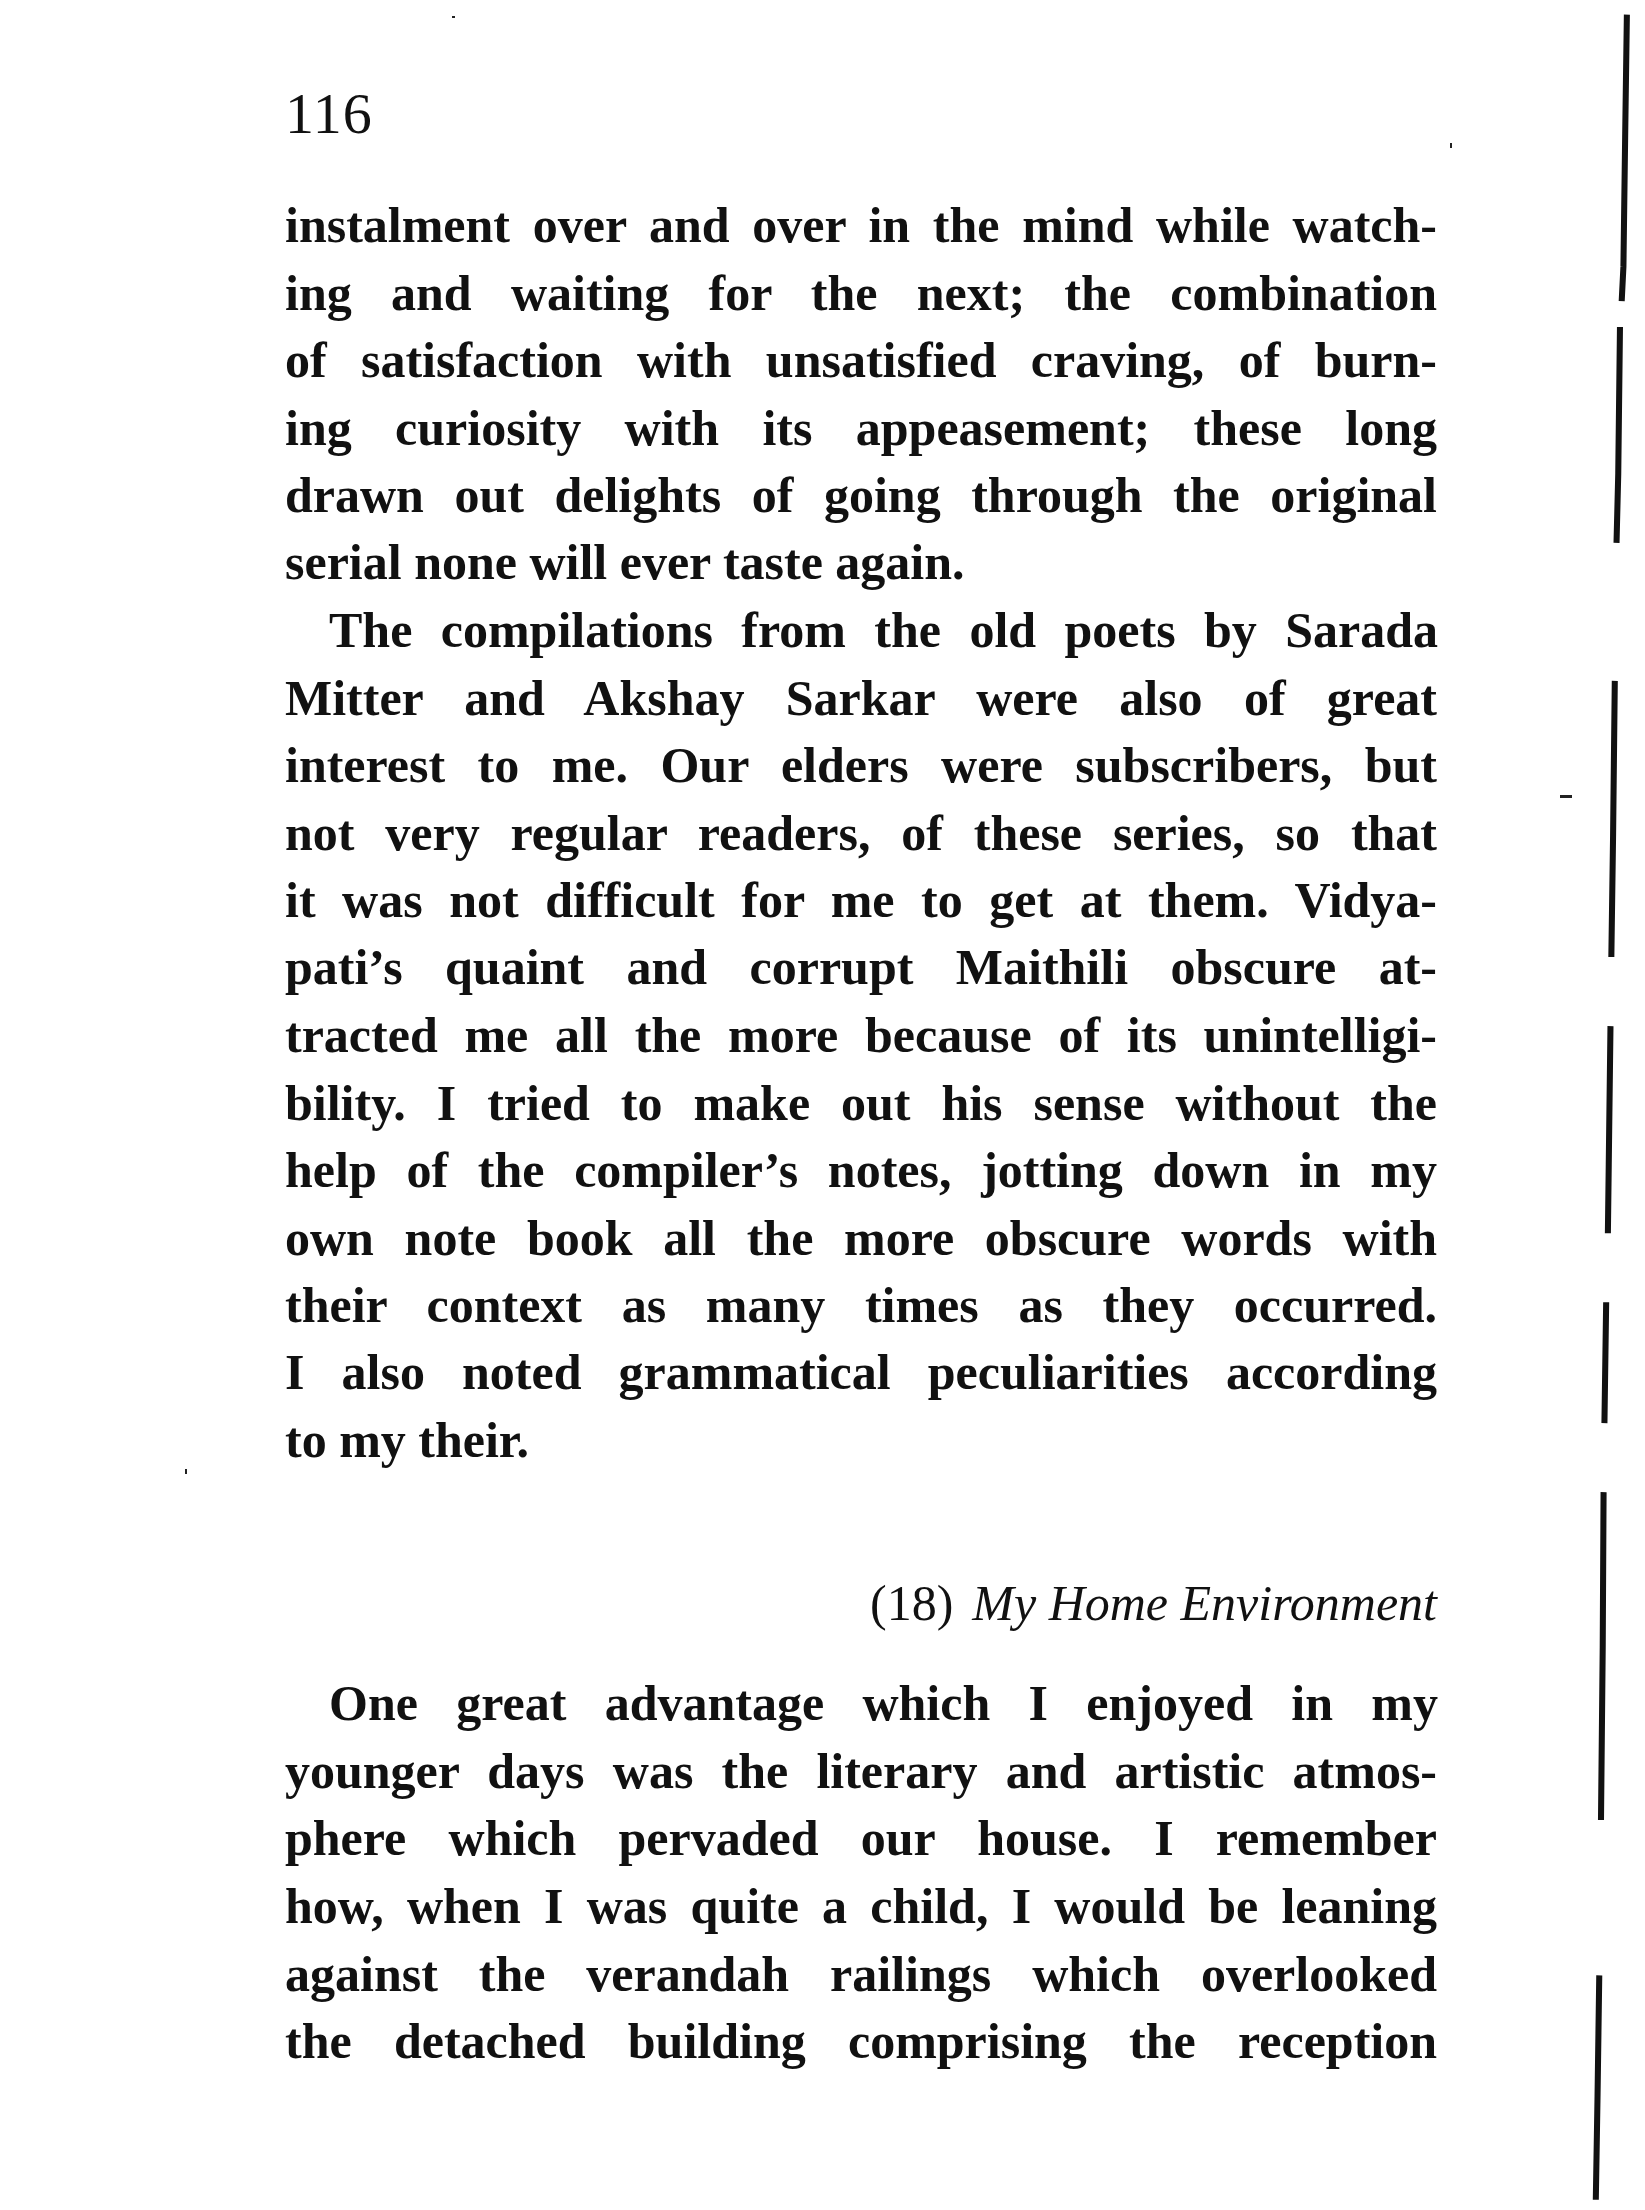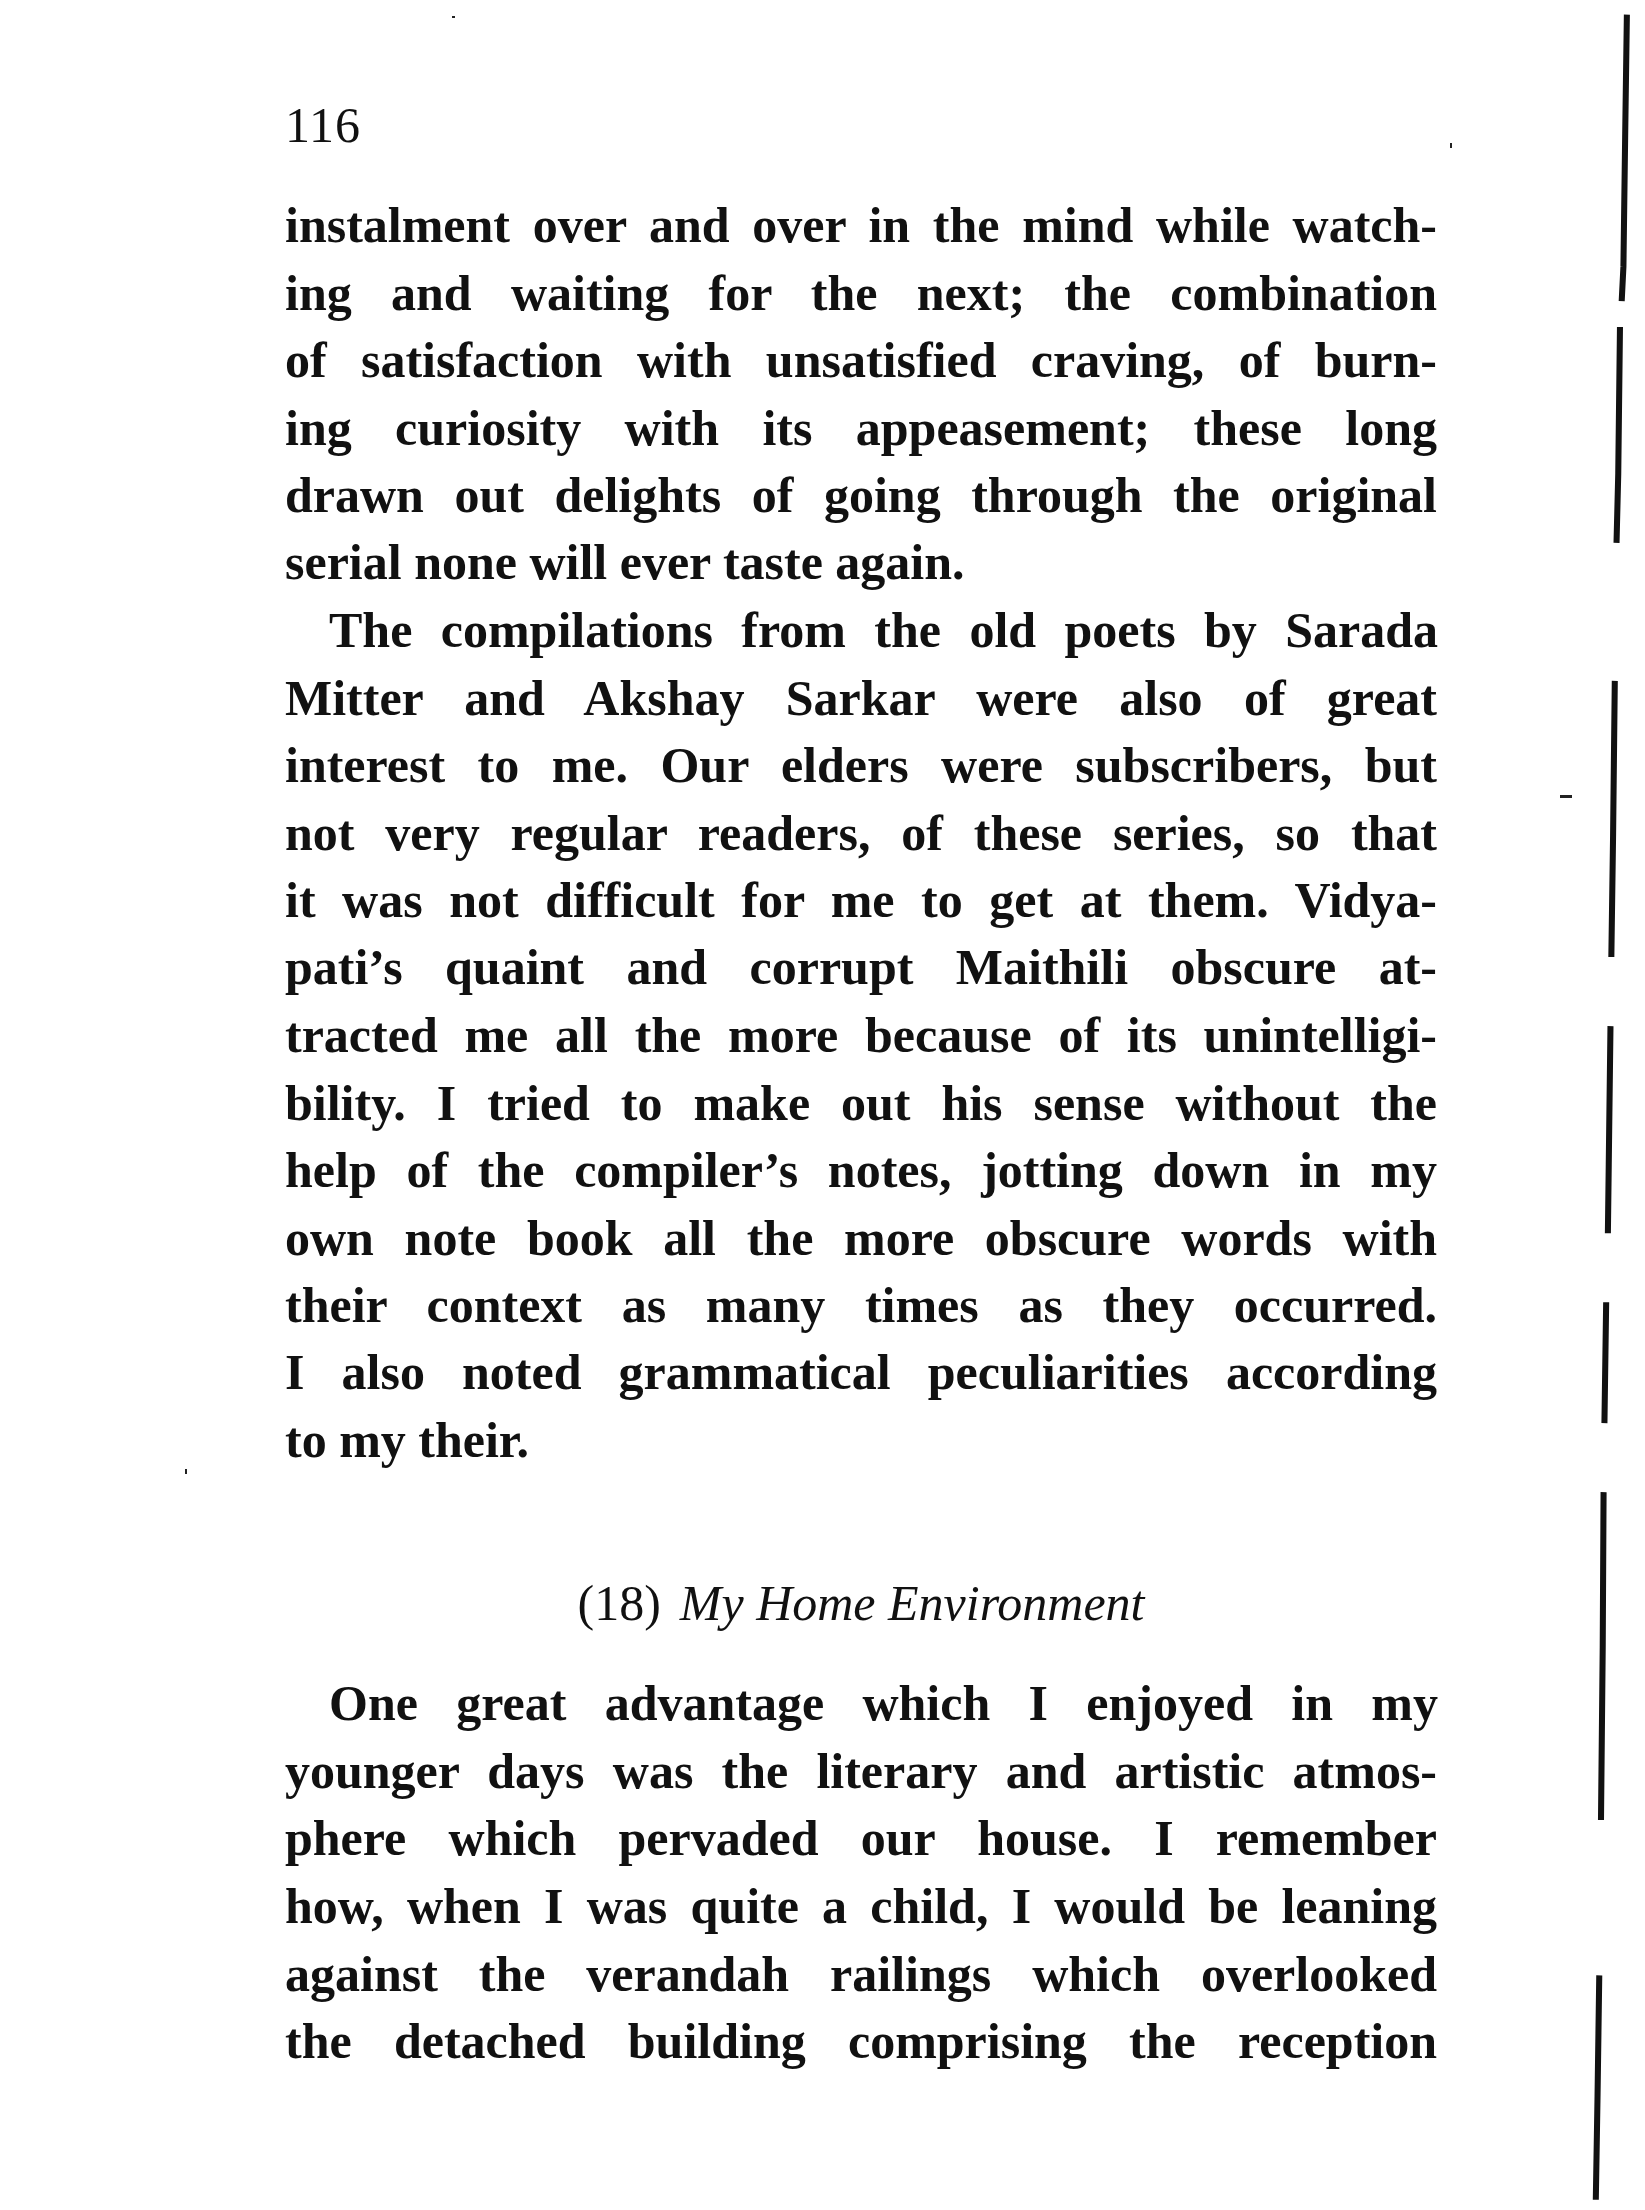--- a/index.html
+++ b/index.html
@@ -1,29 +1,29 @@
 <!DOCTYPE html>
 <html style="font-size:14px"><head>
 <meta charset="utf-8">
 <style>
   html, body { margin:0; padding:0; background:#ffffff; }
   body { width:1645px; height:2211px; position:relative; overflow:hidden;
          font-family:"DejaVu Serif","Liberation Serif",serif; color:#111; }
   .page { position:absolute; left:0; top:0; width:1645px; height:2211px; background:#fff; }
   .running-head { position:absolute; top:80px; left:285px; width:1156px; height:70px;
-                  font-family:"Liberation Serif",serif; font-size:50px;margin-top:16px; }
+                  font-family:"Liberation Serif",serif; font-size:58px; }
   .folio { position:absolute; left:0; top:0; letter-spacing:0.9px; }
   .head-title { position:absolute; left:216px; top:0; letter-spacing:13px; }
   .line { position:absolute; left:285px; width:1152px; height:68px;
           font-family:"Liberation Serif",serif; font-size:50px; line-height:68px;
           text-align:justify; text-align-last:justify; white-space:nowrap;font-weight:bold; }
   .line.last { text-align-last:left; }
   .line.indent { left:329px; width:1109px; }
   .line span.txt { display:block; white-space:normal; }
-  .section-heading { position:absolute; left:285px; width:1152px; top:1569px; text-align:center;
+  .section-heading { position:absolute; left:285px; width:1152px; top:1569px; text-align:right;
                      font-family:"Liberation Serif",serif; font-size:50px; line-height:68px; }
   .section-heading .num { margin-right:19px; }
   .section-heading .ttl { font-style:italic; }
   .edge { position:absolute; }
   .speck { position:absolute; background:#222; }
 </style>
 </head>
 <body>
 
 <div class="page">

